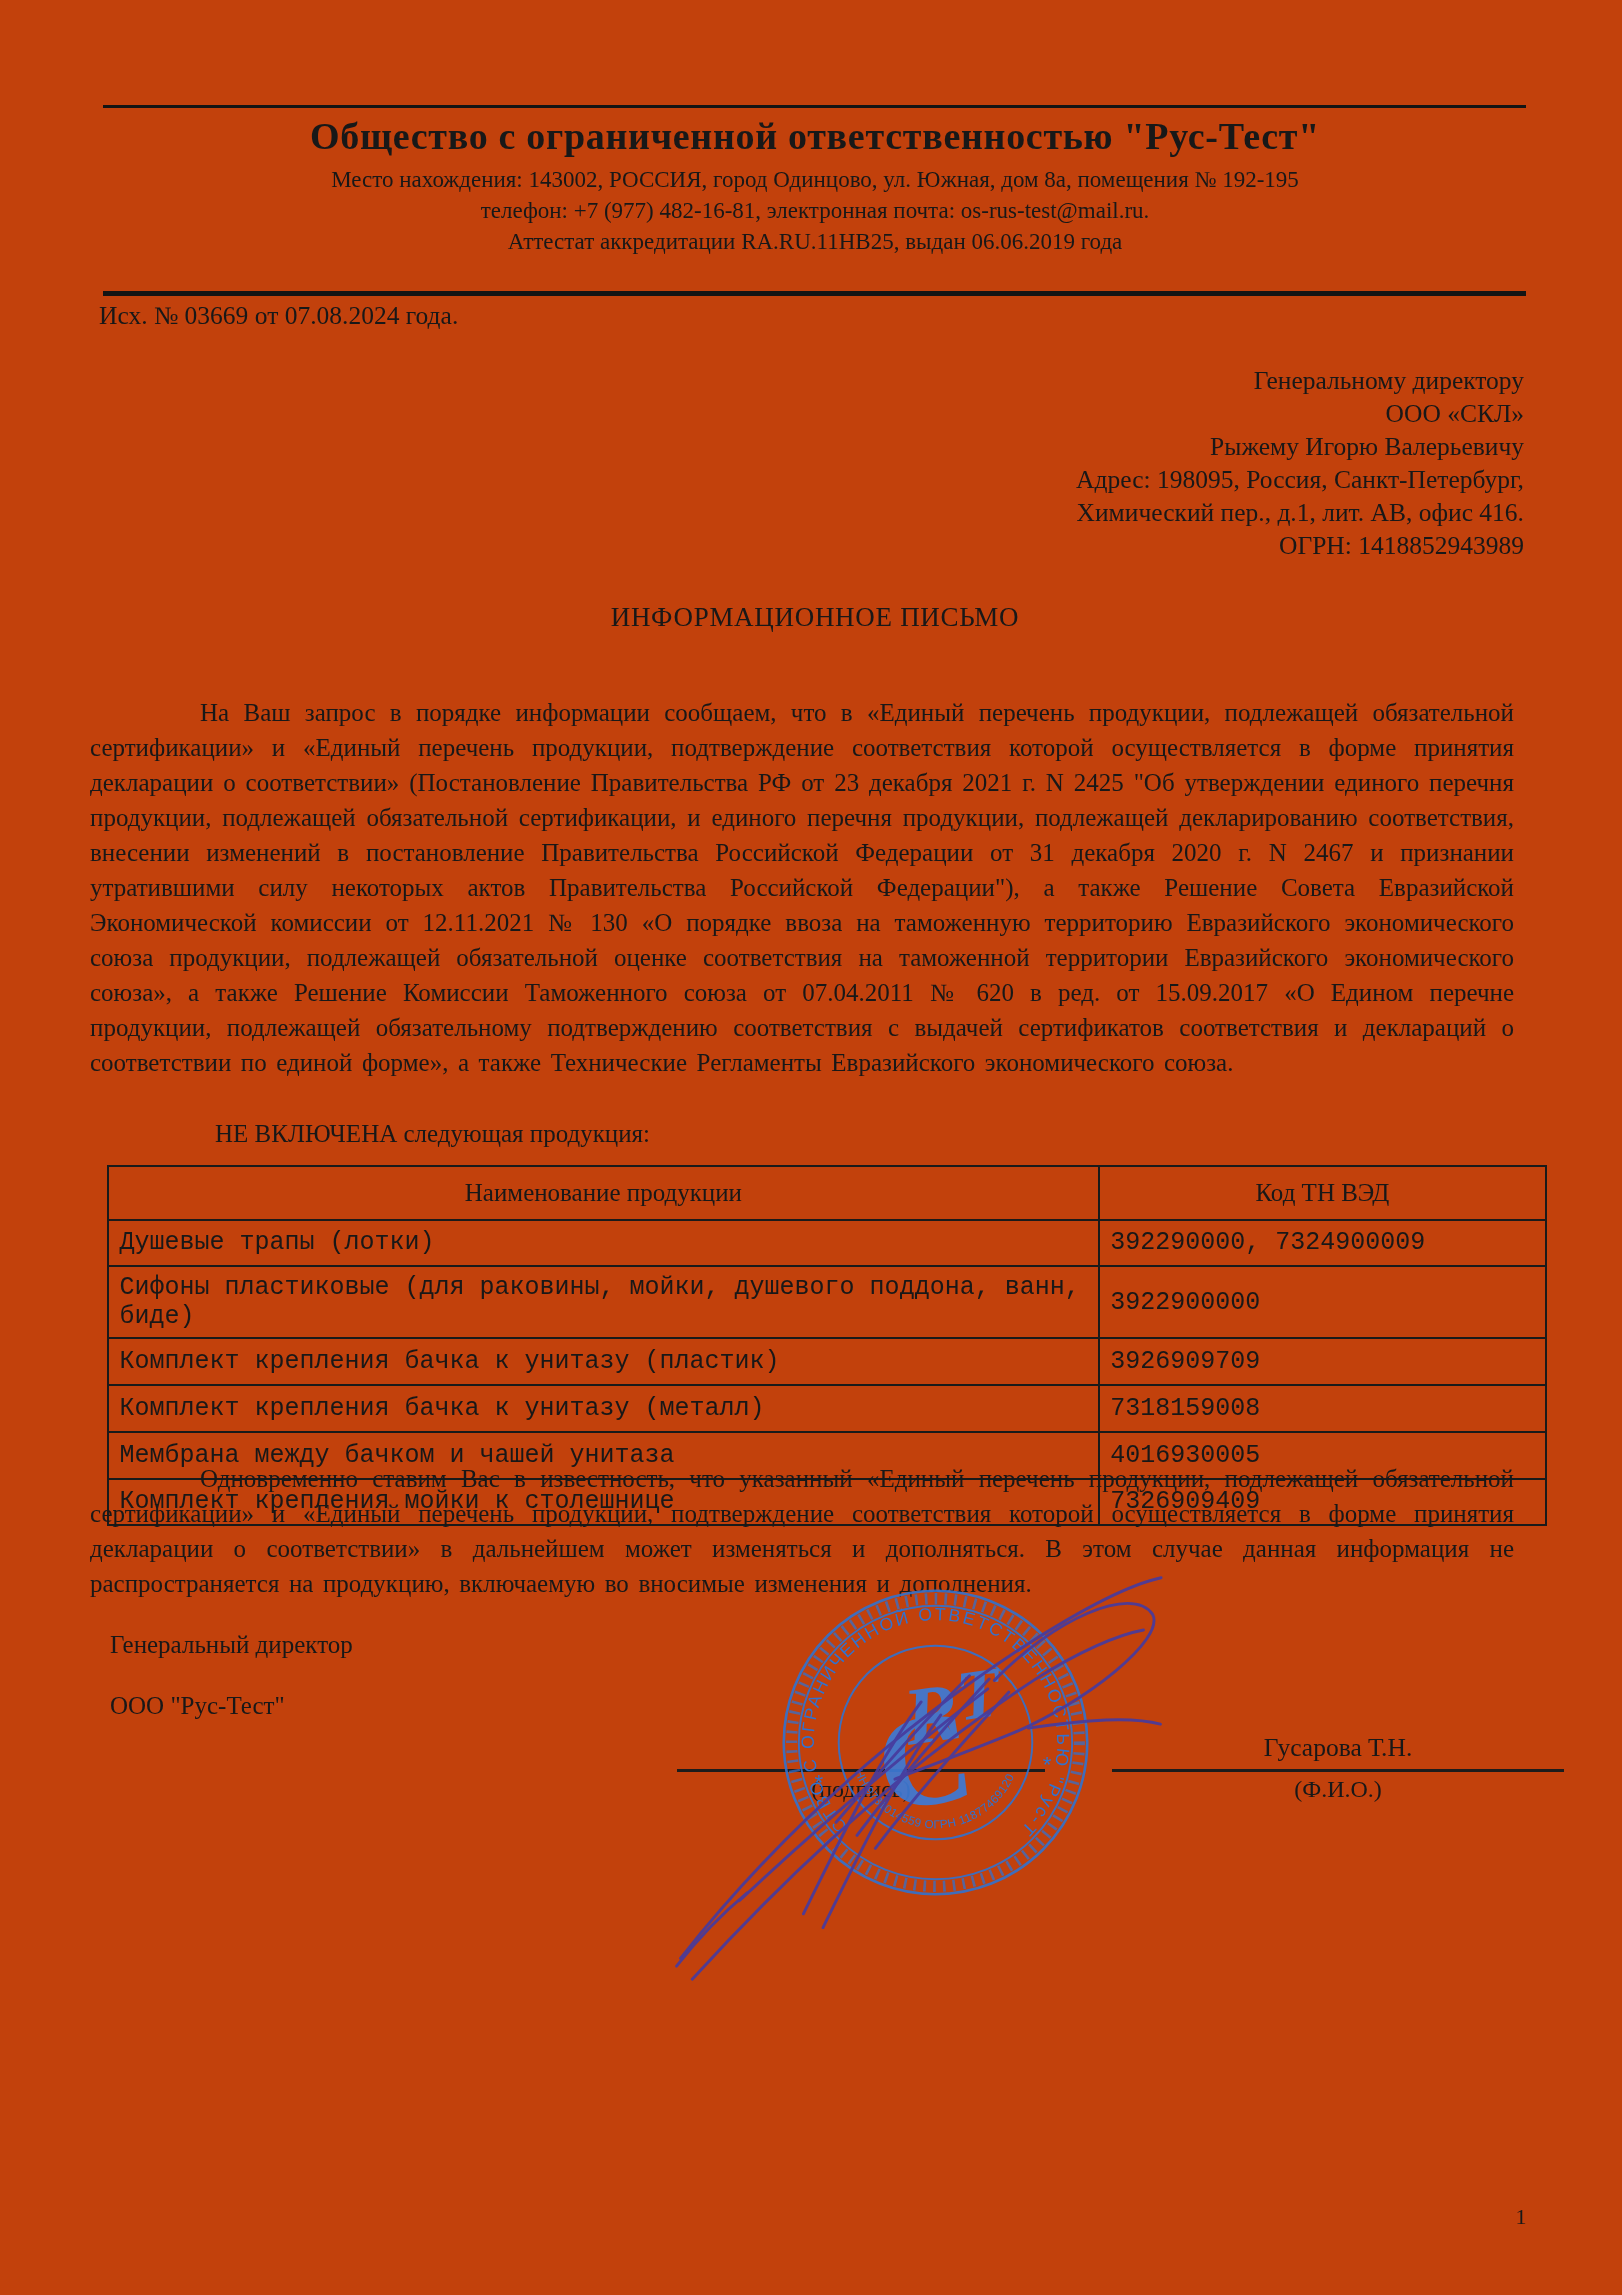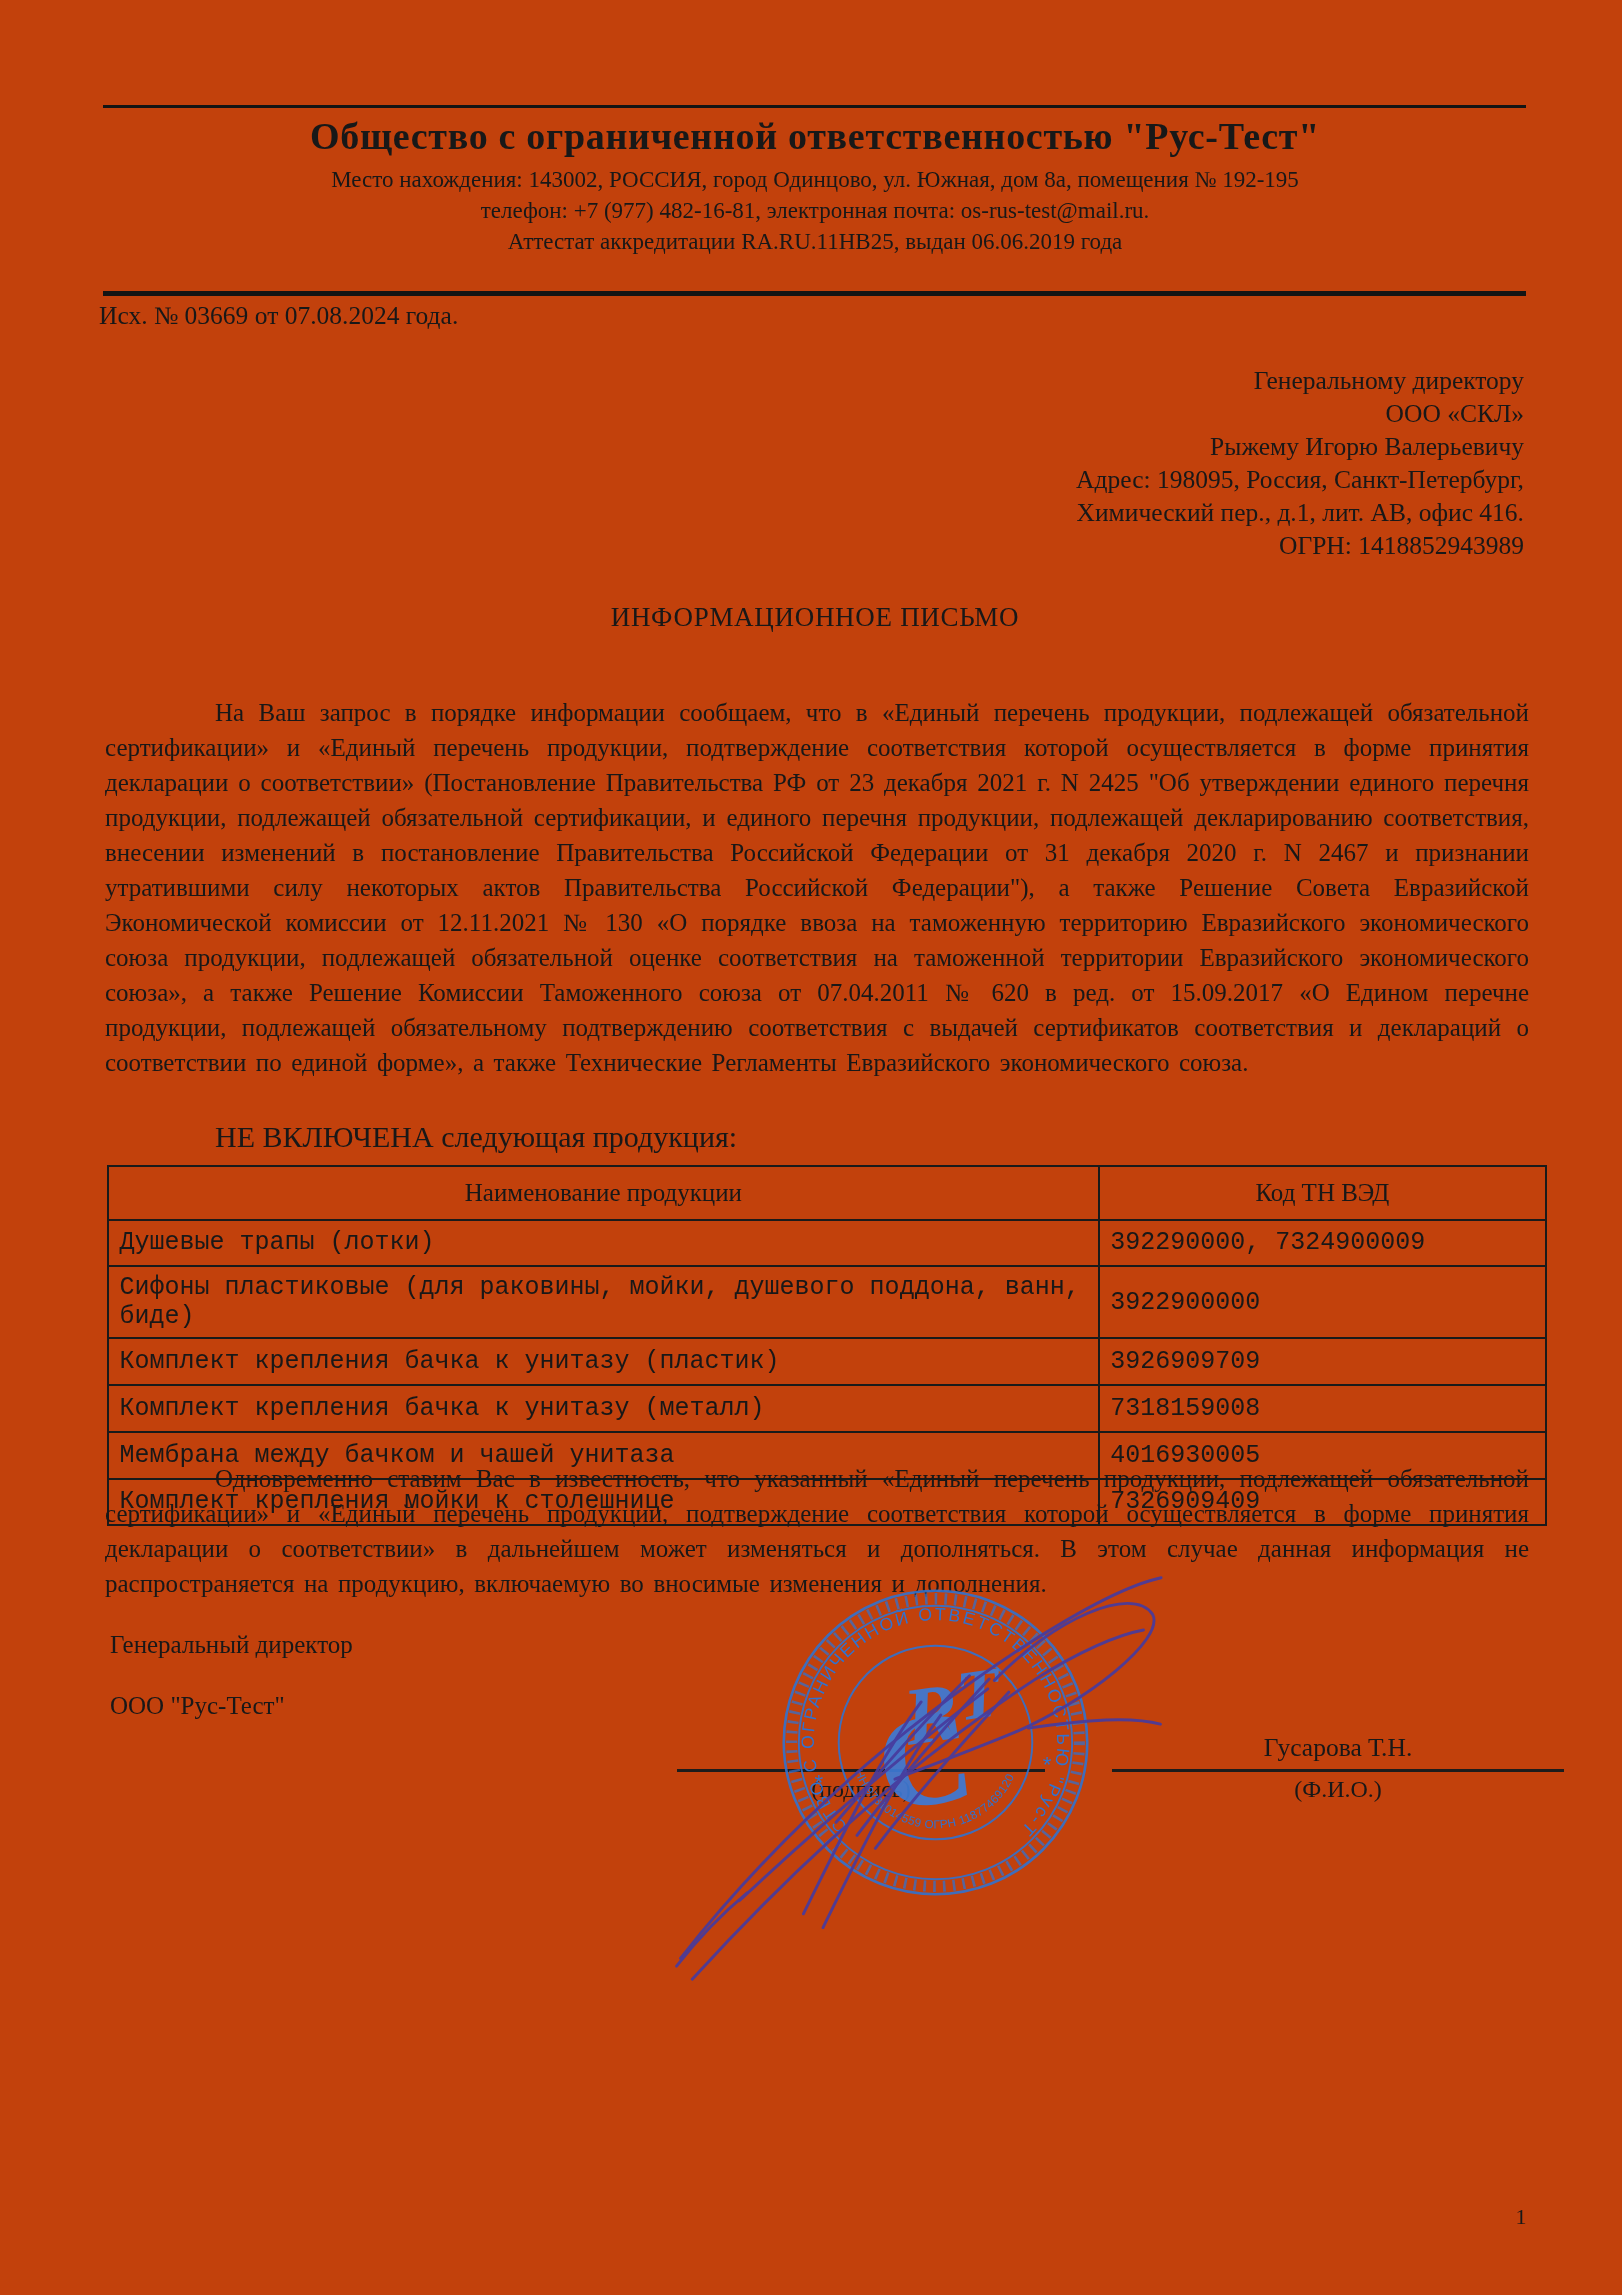--- a/index.html
+++ b/index.html
@@ -26,29 +26,29 @@
   .outgoing{position:absolute;left:99px;top:301px;font-size:25.5px;}
   .recipient{
     position:absolute;right:99px;top:364px;width:785px;
     text-align:right;font-size:25.5px;line-height:33px;
   }
   .doc-title{
     position:absolute;left:105px;width:1420px;top:602px;
     text-align:center;font-size:27px;letter-spacing:0.7px;
   }
   .para{
-    position:absolute;left:105px;width:1424px;
+    position:absolute;left:90px;width:1424px;
     font-size:25px;line-height:35px;text-align:justify;
     text-indent:110px;word-spacing:3.3px;
   }
   .para1{top:695px;}
   .para2{top:1461px;}
   .not-included{
     position:absolute;left:105px;width:1424px;top:1120px;
-    font-size:30px;text-indent:110px;
+    font-size:25px;text-indent:110px;
   }
   table.products{
     position:absolute;left:107px;top:1165px;width:1440px;
     border-collapse:collapse;font-size:25px;
     table-layout:fixed;
   }
   table.products th,table.products td{
     border:2px solid #1a1a1a;
   }
   table.products th{

